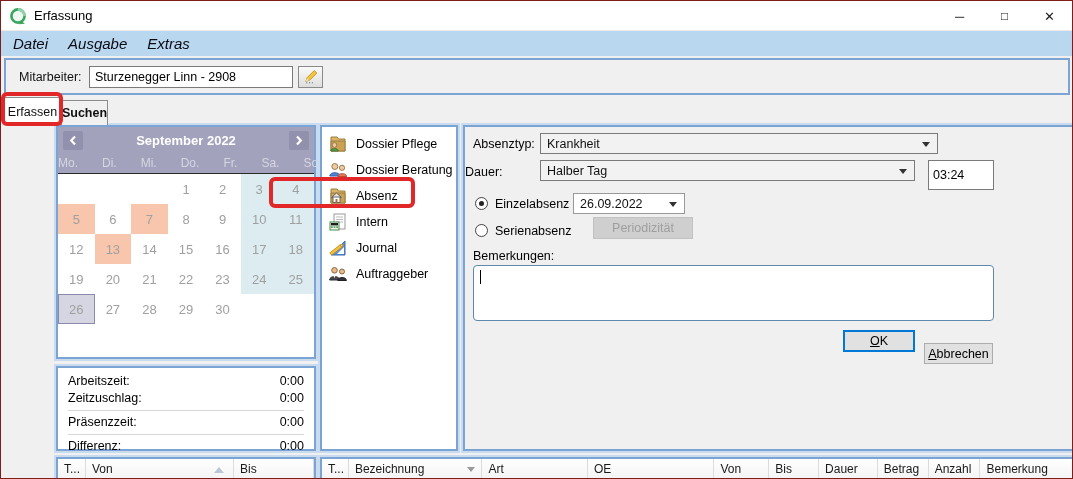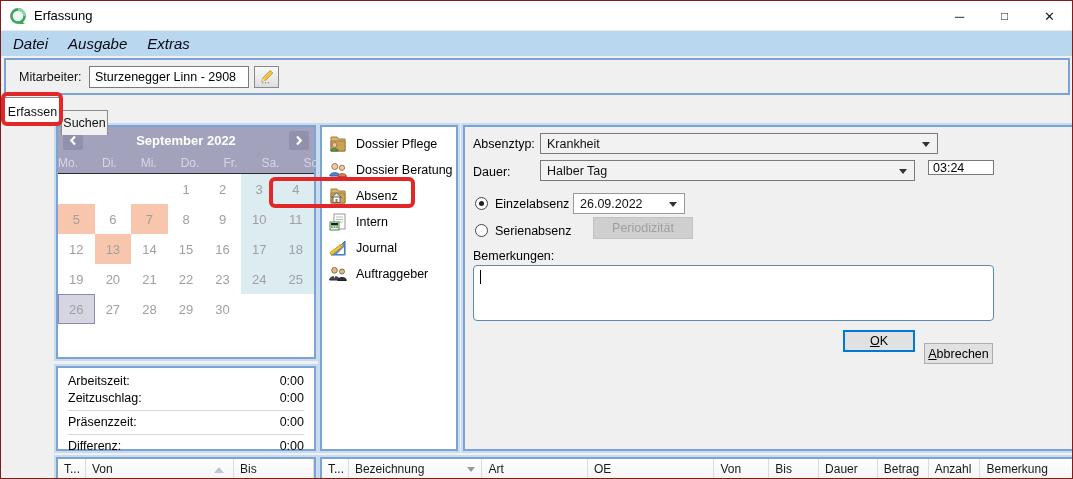--- a/index.html
+++ b/index.html
@@ -18,27 +18,27 @@
   .wincontrols{position:absolute; right:0; top:0; height:30px; display:flex;}
   .winbtn{width:45px; height:30px; display:flex; align-items:center; justify-content:center; font-size:13px; color:#1a1a1a; cursor:default;}
 
   
   #menubar{position:absolute; left:0; top:30px; width:100%; height:25px; background:var(--menubar); display:flex; align-items:center; padding-left:2px;}
   .menuitem{padding:3px 10px; color:#0a0a14; font-size:15px;font-style:italic;}
 
   
   #emp-panel{position:absolute; left:3px; top:57px; width:1066px; height:37px; border:2px solid var(--panelborder); background:#f0f0f0; display:flex; align-items:center;}
   #emp-panel .lbl{margin-left:13px; width:70px;}
-  #emp-input{width:160px; height:22px; border:1px solid #7a7a7a; background:#fff; padding:0 5px; font-family:"Liberation Sans",sans-serif; font-size:12.5px;}
+  #emp-input{width:204px; height:22px; border:1px solid #7a7a7a; background:#fff; padding:0 5px; font-family:"Liberation Sans",sans-serif; font-size:12.5px;}
   #edit-btn{width:25px; height:22px; margin-left:5px; border:1px solid #8a8a8a; background:linear-gradient(#fafafa,#dedede); display:flex; align-items:center; justify-content:center;}
 
   
   .tab{position:absolute; display:flex; align-items:center; justify-content:center; border:1px solid #8c8c8c; border-bottom:none; font-size:12.5px;}
   #tab-erfassen{left:3px; top:96px; width:57px; height:28px; background:#fff; z-index:3;}
-  #tab-suchen{left:60px; top:109px; width:47px; height:25px; background:#f1f1f1; z-index:2;}
+  #tab-suchen{left:60px; top:99px; width:47px; height:25px; background:#f1f1f1; z-index:2;font-weight:bold;}
 
   .bluepanel{position:absolute; border:2px solid var(--panelborder); box-shadow:0 0 0 2px var(--panelhalo); background:#fff;margin-left:47px;}
 
   
   #calendar{left:8px; top:124px; width:260px; height:234px;}
   #cal-header{height:27px; background:var(--calheader); position:relative; display:flex; align-items:center; justify-content:center;}
   #cal-title{color:#fff; font-weight:bold; font-size:13px;}
   .cal-arrow{position:absolute; top:4px; width:20px; height:19px; background:#9191ad; border-radius:2px; display:flex; align-items:center; justify-content:center;}
   #cal-prev{left:5px;} #cal-next{right:5px;}
   #cal-weekdays{height:20px; background:var(--calheader); display:flex; border-bottom:1px solid #2a2a2a;gap:24px;}
@@ -67,21 +67,21 @@
   .side-item{height:26px; display:flex; align-items:center; padding-left:5px;}
   .side-item .icon{width:22px; height:20px; display:flex; align-items:center; justify-content:center;}
   .side-item .s-lbl{margin-left:7px; font-size:12.5px; color:#000;}
 
   
   #form{left:415px; top:124px; width:647px; height:326px; background:#f0f0f0; position:absolute;}
   .flabel{position:absolute; font-size:12.5px; color:#000;}
   .combo{position:absolute; height:21px; background:#f2f2f2; border:1px solid #7a7a7a; display:flex; align-items:center; padding-left:6px; font-size:12.5px;}
   .combo .caret{position:absolute; right:7px; top:8px; width:0; height:0; border-left:4px solid transparent; border-right:4px solid transparent; border-top:5px solid #333;}
   .combo.white{background:#fff; border:1px solid #999;}
-  #time-field{position:absolute; left:463px; top:33px; width:66px; height:15px; border:1px solid #7a7a7a; background:#fff; padding:0 4px; font-family:"Liberation Sans",sans-serif; font-size:12.5px;}
+  #time-field{position:absolute; left:463px; top:33px; width:66px; height:30px; border:1px solid #7a7a7a; background:#fff; padding:0 4px; font-family:"Liberation Sans",sans-serif; font-size:12.5px;}
   .radio{position:absolute; width:13px; height:13px; border:1px solid #444; border-radius:50%; background:#fff;}
   .radio.sel::after{content:""; position:absolute; left:3px; top:3px; width:5px; height:5px; border-radius:50%; background:#222;}
   #period-btn{position:absolute; left:128px; top:90px; width:100px; height:22px; background:#cfcfcf; border:1px solid #c2c2c2; color:#9f9f9f; text-align:center; line-height:20px; font-size:12.5px;}
   #bemerk-area{position:absolute; left:8px; top:138px; width:521px; height:56px; background:#fff; border:1px solid #5d89aa; border-radius:4px;}
   #caret-line{position:absolute; left:6px; top:4px; width:1px; height:14px; background:#000;}
   .btn{position:absolute; height:22px; background:#e1e1e1; border:1px solid #adadad; text-align:center; line-height:20px; font-size:12.5px; color:#000;}
   #ok-btn{left:378px; top:203px; width:72px; border:2px solid var(--okfocus); line-height:18px;}
   #cancel-btn{left:459px; top:216px; width:69px; height:21px;}
 
   .annotation{position:absolute; border:4px solid var(--annotation); border-radius:6px; z-index:50; pointer-events:none;}
@@ -310,21 +310,21 @@
       </div>
     </div>
 
   <div class="bluepanel" id="form">
     <span class="flabel" style="left:8px; top:10px;">Absenztyp:</span>
     <div class="combo" style="left:75px; top:6px; width:398px;">
       <span>Krankheit</span>
       <span class="caret"></span>
     </div>
 
-    <span class="flabel" style="left:8px; top:38px;">Dauer:</span>
+    <span class="flabel" style="left:0; top:38px;">Dauer:</span>
     <div class="combo" style="left:75px; top:33px; width:375px;">
       <span>Halber Tag</span>
       <span class="caret"></span>
     </div>
     <input id="time-field" readonly="" value="03:24" style="">
 
     <span class="radio sel" style="left:10px; top:70px;"></span>
     <span class="flabel" style="left:30px; top:70px;">Einzelabsenz</span>
     <div class="combo white" style="left:108px; top:66px; width:112px;">
       <span>26.09.2022</span>

